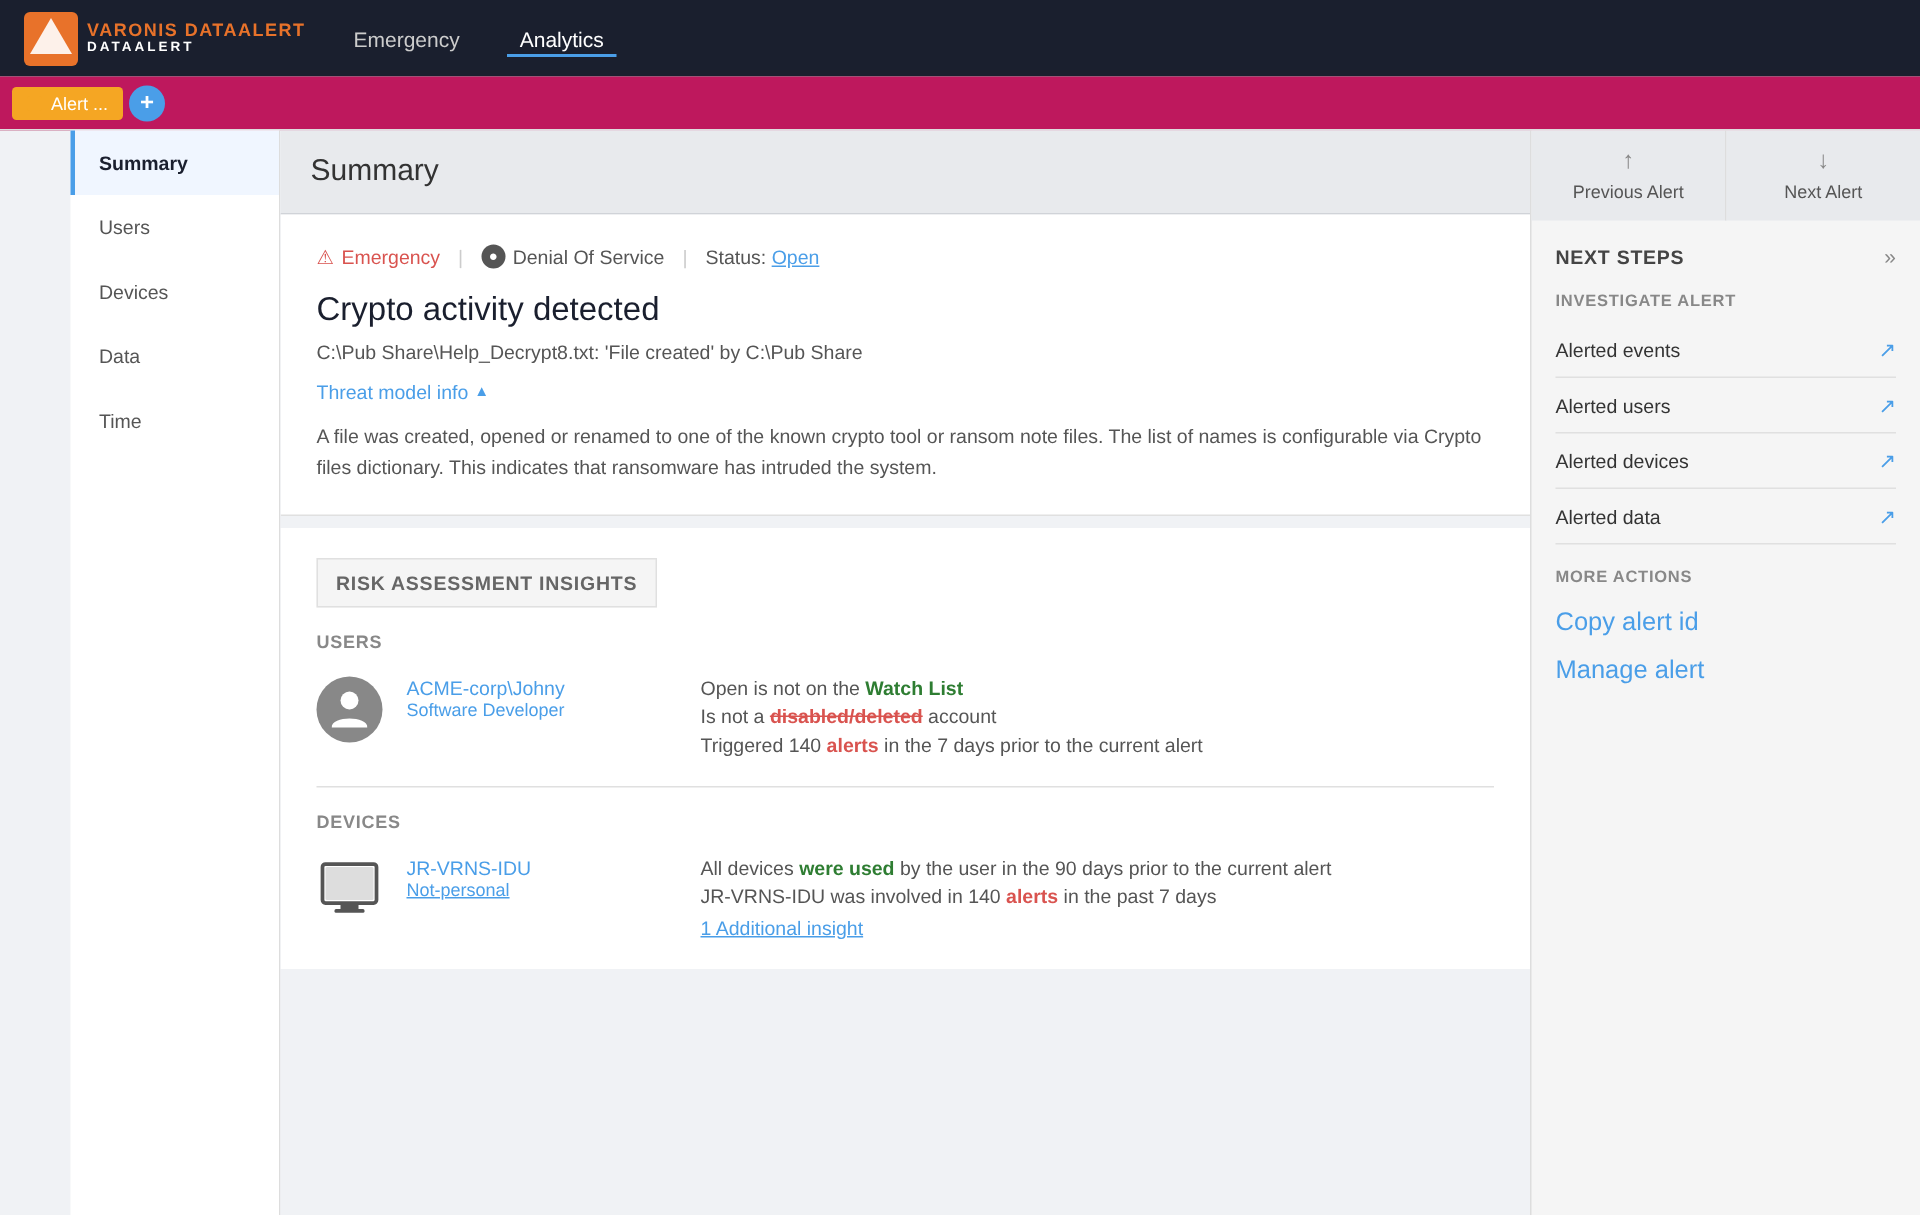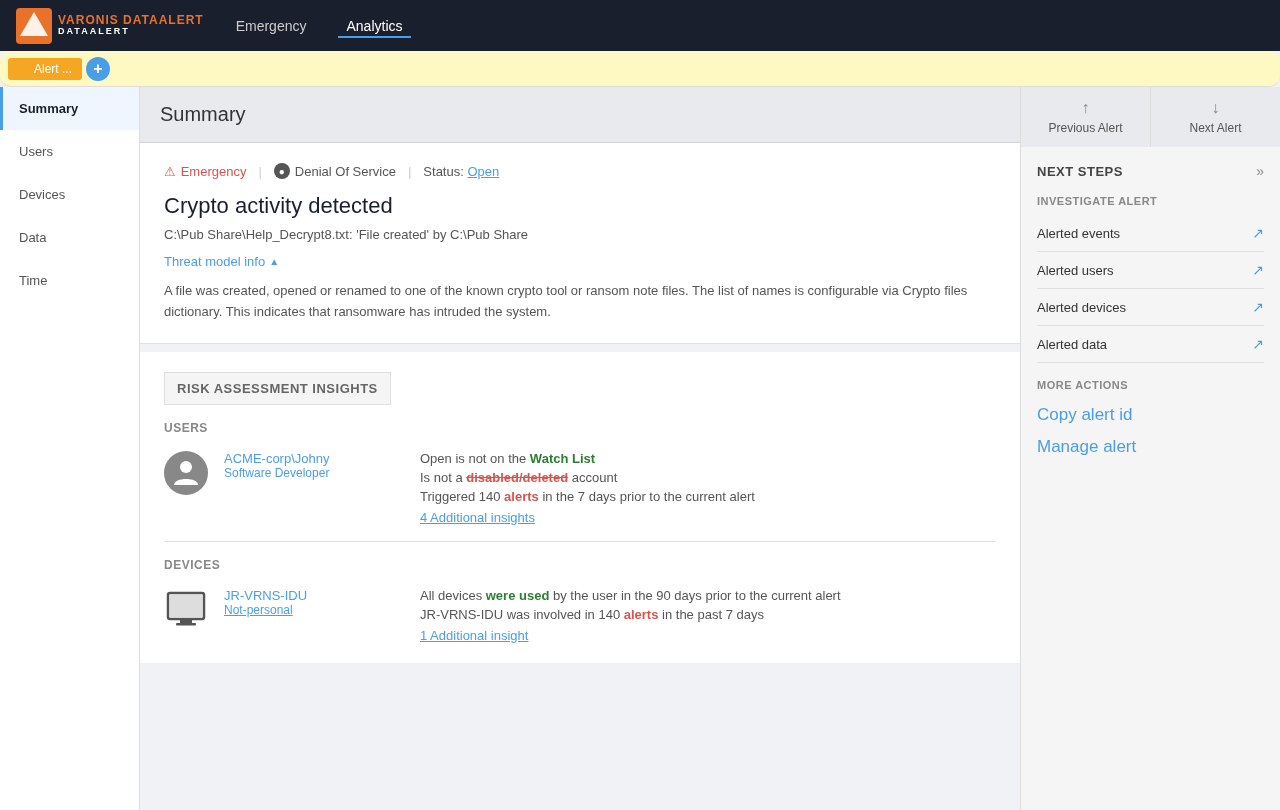--- a/index.html
+++ b/index.html
@@ -31,28 +31,27 @@
       text-decoration: none;
     }
     .nav-link.active {
       color: #fff;
       border-bottom: 2px solid #4a9ee8;
       padding-bottom: 2px;
     }
 
     
     .tab-bar {
-      background: #fef9c3;
+      background: #be185d;
       border-bottom: 1px solid #ddd;
       display: flex;
       align-items: center;
       height: 36px;
       padding: 0 8px;
       gap: 4px;
-      border-radius: 11px;
     }
     .tab-item {
       display: flex;
       align-items: center;
       gap: 6px;
       background: #f5a623;
       color: #fff;
       padding: 4px 10px;
       border-radius: 3px;
       font-size: 12px;
@@ -70,20 +69,21 @@
       cursor: pointer;
       font-size: 16px;
       font-weight: bold;
       line-height: 1;
     }
 
     
     .app-body {
       display: flex;
       height: calc(810px - 51px - 36px);
+      margin-left: 47px;
     }
 
     
     .sidebar {
       width: 140px;
       background: #fff;
       border-right: 1px solid #ddd;
       display: flex;
       flex-direction: column;
     }
@@ -538,21 +538,20 @@
         <div class="user-details">
           <p>
             <span>Open is not on the </span><span class="highlight-green">Watch List</span>
           </p>
           <p>
             <span>Is not a </span><span class="highlight-strikethrough">disabled/deleted</span><span> account</span>
           </p>
           <p>
             <span>Triggered 140 </span><span class="highlight-red">alerts</span><span> in the 7 days prior to the current alert</span>
           </p>
-          <a class="additional-insights">4 Additional insights</a>
         </div>
       </div>
 
       <hr class="divider">
 
       
       <div class="subsection-title">DEVICES</div>
 
       <div class="device-row">
         <div class="device-icon">

